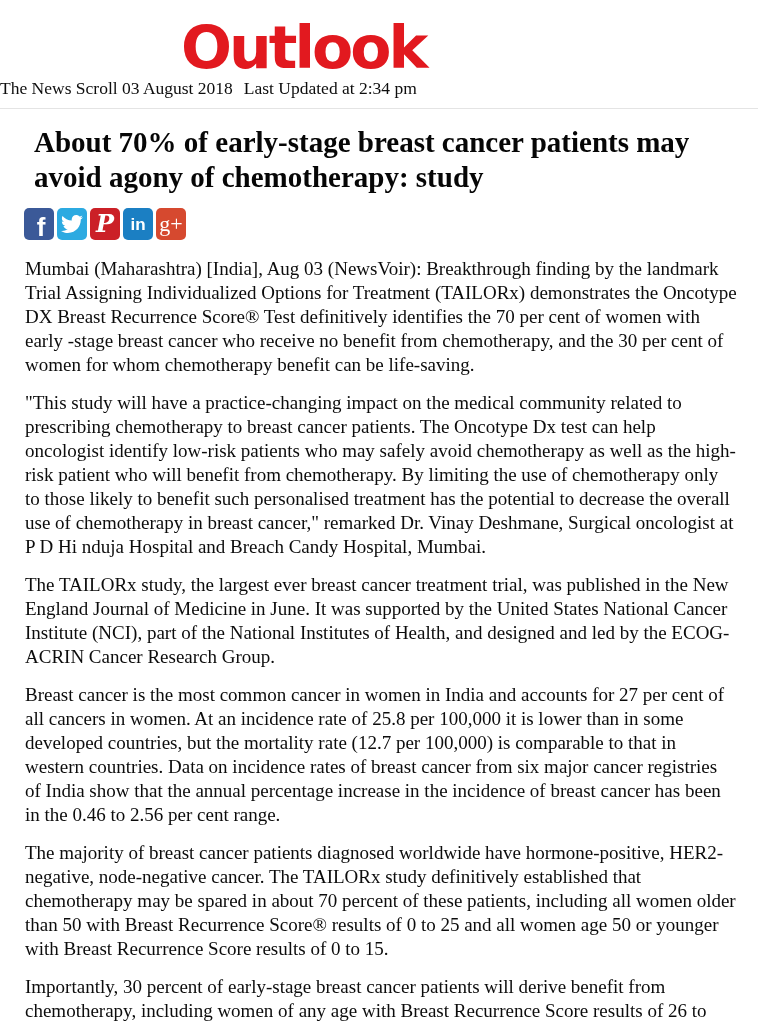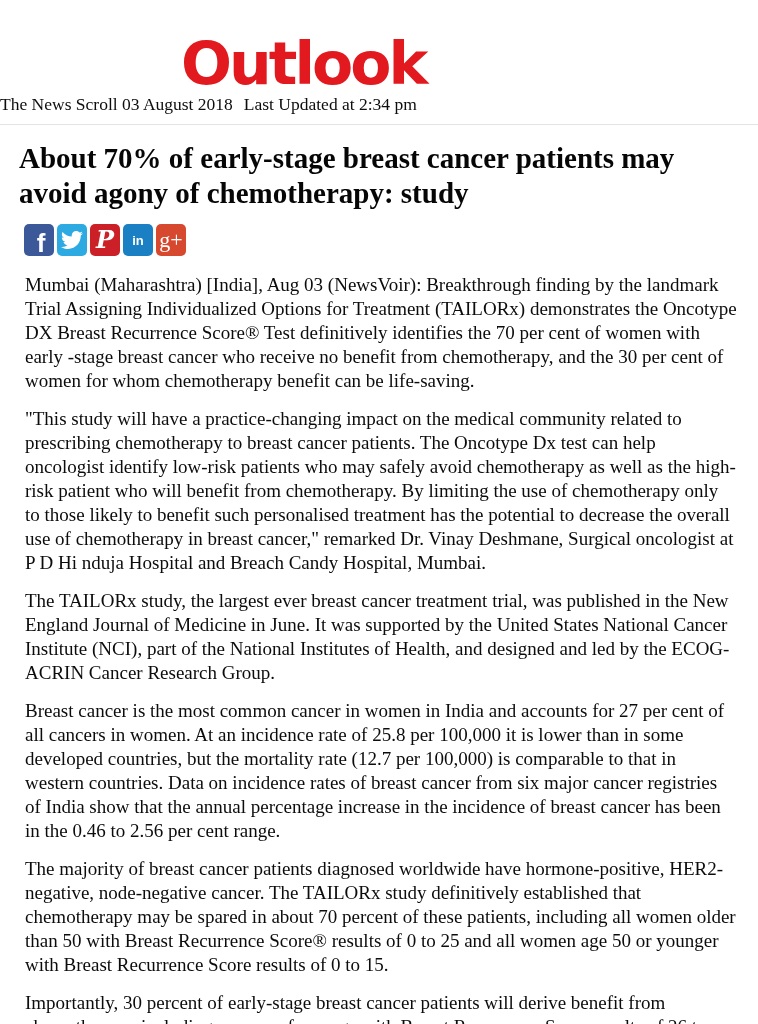--- a/index.html
+++ b/index.html
@@ -5,21 +5,21 @@
   html, body { margin:0; padding:0; }
   body {
     width:758px; height:1024px; overflow:hidden;
     background:#ffffff;
     font-family:"Liberation Serif", serif;
     color:#111111;
   }
   .page { position:relative; width:758px; height:1024px; }
 
   
-  .site-header { padding-top:36px; }
+  .site-header { padding-top:20px; }
   .logo {
     margin-left:181px;
     color:#e2191f;
     font-family:"DejaVu Sans", sans-serif;
     font-weight:bold;
     font-size:60px;
     line-height:56px;
     letter-spacing:-3px;
     display:inline-block;
     transform:scaleY(0.97);
@@ -35,21 +35,21 @@
   .tagline .gap { display:inline-block; width:11px; }
 
   .rule {
     border:none;
     border-top:1px solid #e4e4e4;
     margin:10px 0 0 0;
   }
 
   
   h1.headline {
-    margin:16px 23px 0 19px;
+    margin:16px 23px 0 34px;
     font-size:29px;
     line-height:35px;
     font-weight:bold;
     color:#060606;
   }
 
   
   .social {
     margin:13px 0 0 24px;
     display:flex;
@@ -59,21 +59,21 @@
     width:30px; height:32px;
     border-radius:5px;
     display:flex; align-items:center; justify-content:center;
     color:#ffffff;
     text-decoration:none;
     cursor:pointer;
     overflow:hidden;
   }
   .glyph-f  { font-family:"Liberation Sans", sans-serif; font-weight:bold; font-size:26px; line-height:1; position:relative; top:3px; left:2px; }
   .glyph-p  { font-family:"DejaVu Serif", serif; font-weight:bold; font-style:italic; font-size:24px; line-height:1; }
-  .glyph-in { font-family:"Liberation Sans", sans-serif; font-weight:bold; font-size:13px; line-height:1;text-align:center; }
+  .glyph-in { font-family:"Liberation Sans", sans-serif; font-weight:bold; font-size:17px; line-height:1;text-align:center; }
   .glyph-gp { font-family:"Liberation Serif", serif; font-size:22px; line-height:1; }
   .tw-svg { width:22px; height:22px; fill:#ffffff; }
 
   
   .content { margin:17px 21px 0 25px; width:712px; }
   .content p {
     margin:0 0 14px 0;
     font-size:19px;
     line-height:24px;
     color:#0c0c0c;

